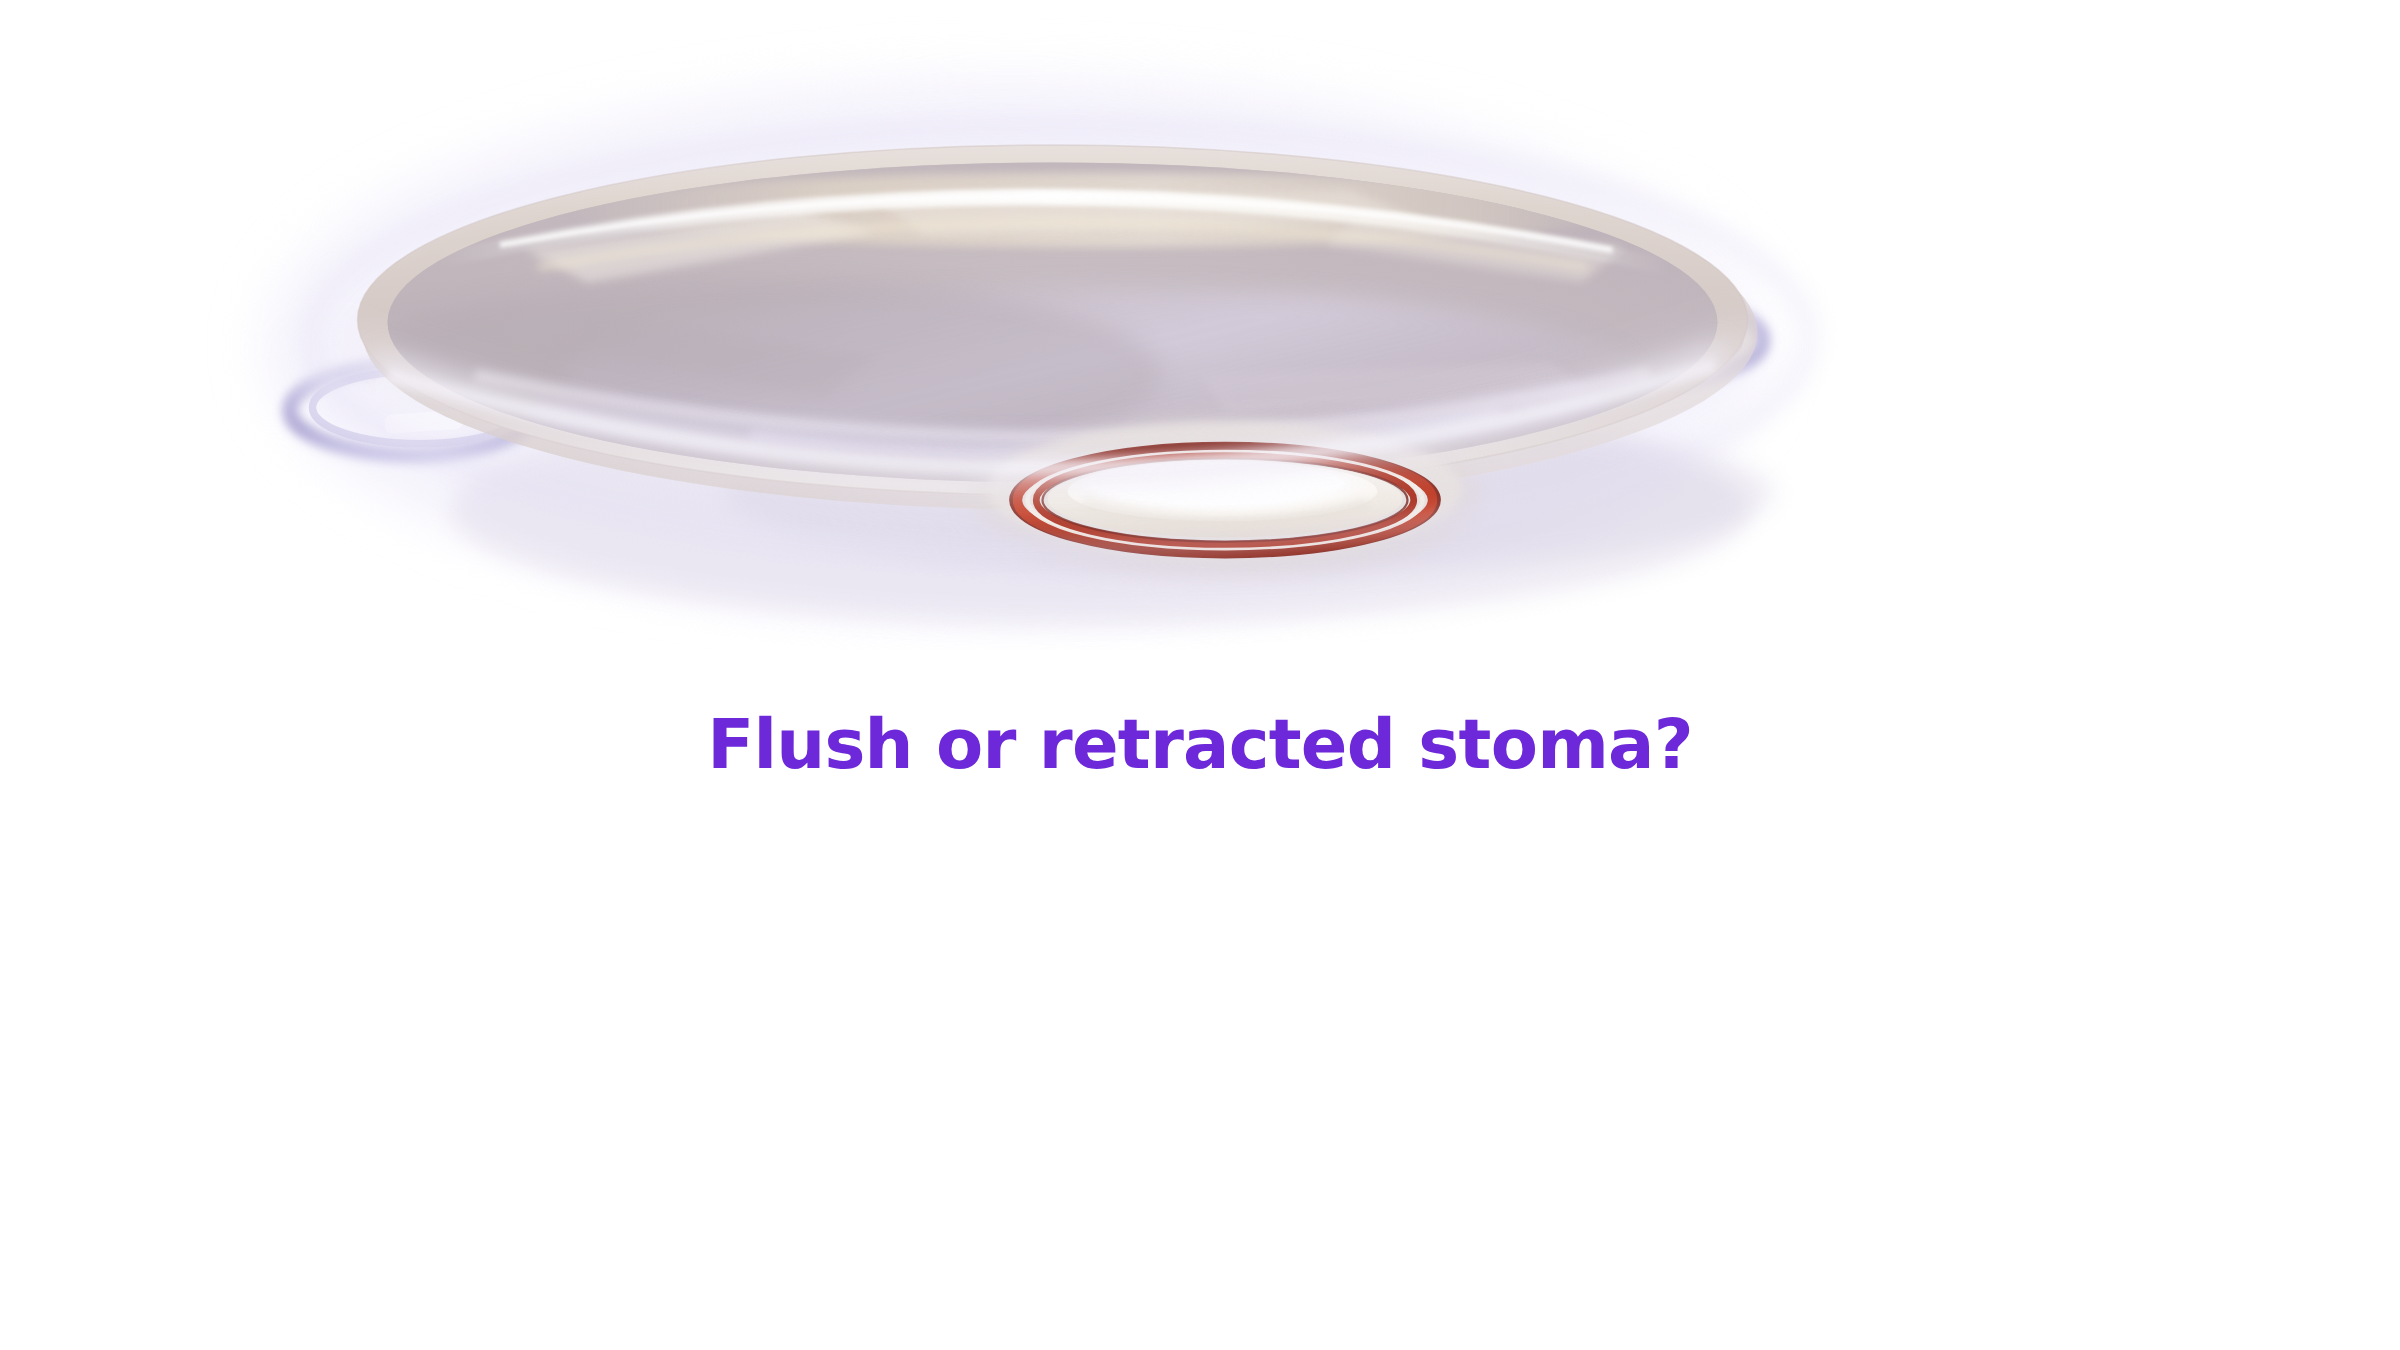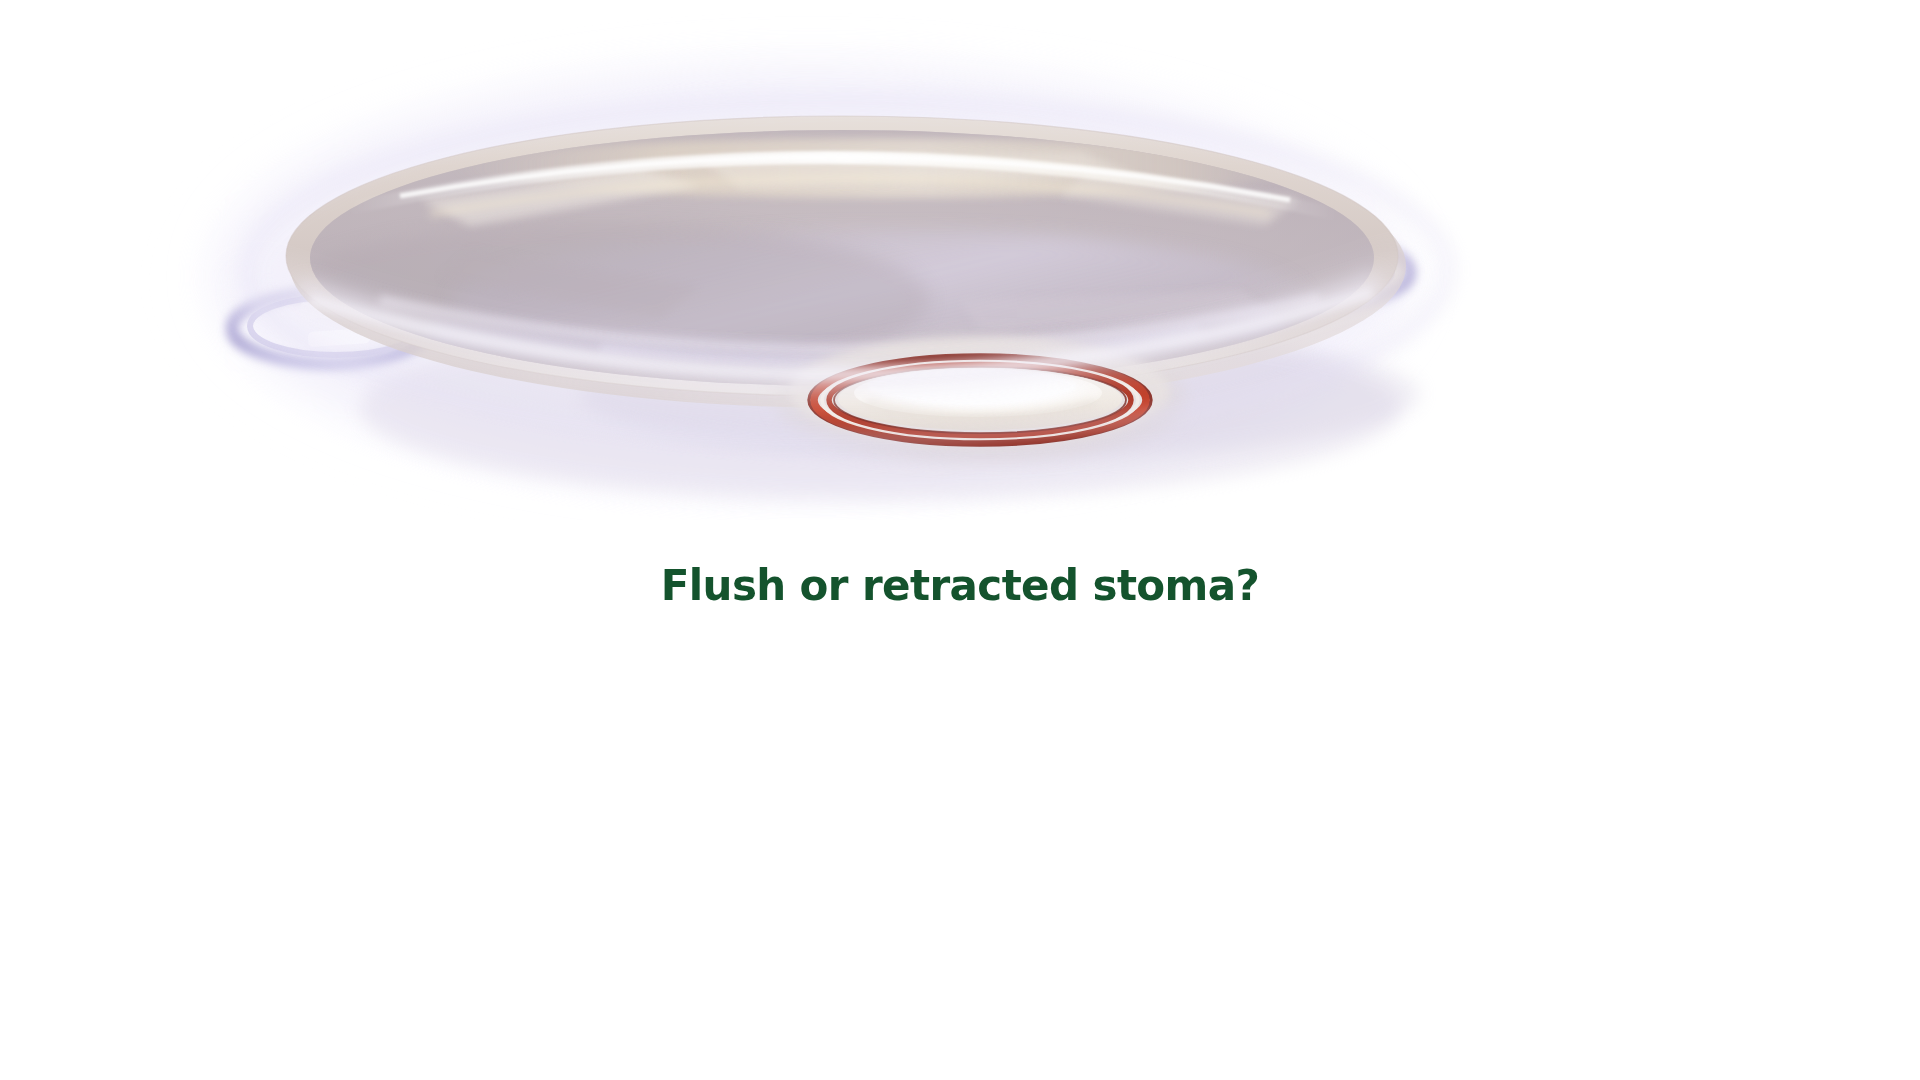--- a/index.html
+++ b/index.html
@@ -41,25 +41,25 @@
   .caption {
     position: absolute;
     left: 0;
     top: 521px;
     width: 1920px;
     text-align: center;
   }
   .caption-text {
     display: inline-block;
     font-family: "DejaVu Sans", "Liberation Sans", sans-serif;
-    font-size: 42px;
+    font-size: 55px;
     line-height: 74px;
     font-weight: 700;
     letter-spacing: -0.6px;
-    color: #14532d;
+    color: #6d28d9;
     white-space: nowrap;
   }
 </style>
 </head>
 <body>
 
 <div id="page">
 
   <div class="figure-wrap">
     <svg viewBox="0 0 1920 520" xmlns="http://www.w3.org/2000/svg">

